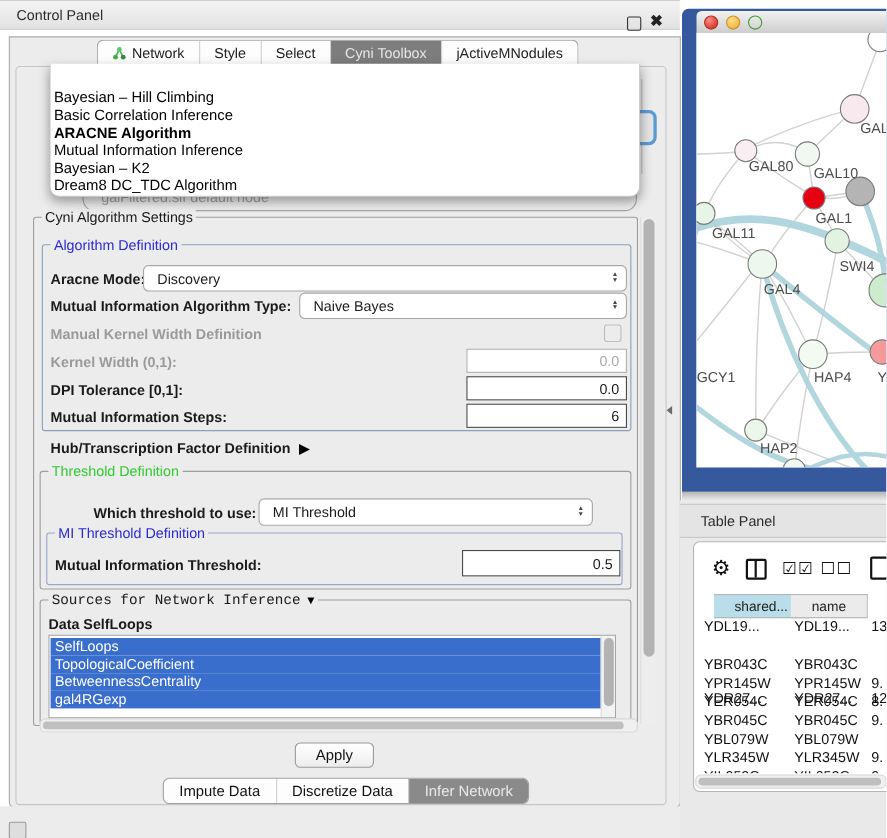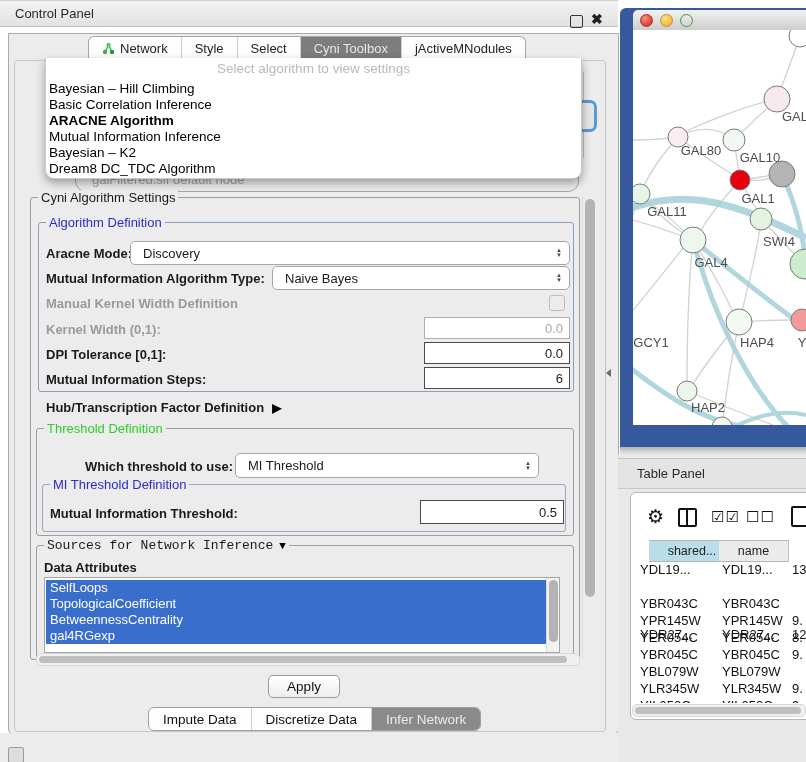--- a/index.html
+++ b/index.html
@@ -136,21 +136,20 @@
       </div>
   </div>
 
   <div class="abs frag-line"></div>
   <div class="abs frag-blue"></div>
   <div class="abs bg-combo">
     <span>galFiltered.sif default node</span>
   </div>
 
   <div class="abs popup">
-    <div class="popup-ph">Select algorithm to view settings</div>
     <div class="popup-items">
       <div>Bayesian – Hill Climbing</div>
       <div>Basic Correlation Inference</div>
       <div class="bold">ARACNE Algorithm</div>
       <div>Mutual Information Inference</div>
       <div>Bayesian – K2</div>
       <div>Dream8 DC_TDC Algorithm</div>
     </div>
   </div>
 
@@ -209,21 +208,21 @@
   <div class="abs fs" style="left:42px;top:484px;width:522px;height:46px;border-color:#9aa6c6;"></div>
   <div class="abs legend leg-blue" style="left:50px;top:477px;">MI Threshold Definition</div>
 
   <div class="abs lab" style="left:50px;top:506px;">Mutual Information Threshold:</div>
   <div class="abs tfield dark" style="left:420px;top:500px;width:130px;height:22px;">0.5</div>
 
   <div class="abs fs" style="left:36px;top:545px;width:536px;height:112px;"></div>
   <div class="abs legend" style="left:44px;top:538px;font-family:Liberation Mono, monospace;">
     <span>Sources for Network Inference</span><span class="tri-down">▼</span>
   </div>
-  <div class="abs lab" style="left:44px;top:560px;">Data Attributes</div>
+  <div class="abs lab" style="left:44px;top:560px;">Data SelfLoops</div>
 
   <div class="abs attr-list" style="left:44px;top:577px;width:514px;height:74px;">
     <div class="attr-item" style="top:2px;">SelfLoops</div>
     <div class="attr-item" style="top:18px;">TopologicalCoefficient</div>
     <div class="attr-item" style="top:34px;">BetweennessCentrality</div>
     <div class="attr-item" style="top:50px;">gal4RGexp</div>
     <div class="vsb-track" style="position:absolute;right:0;top:0;width:12px;height:74px;">
       <div class="vsb-thumb" style="position:absolute;left:1.5px;top:2px;width:9px;height:62px;"></div>
     </div>
   </div>

